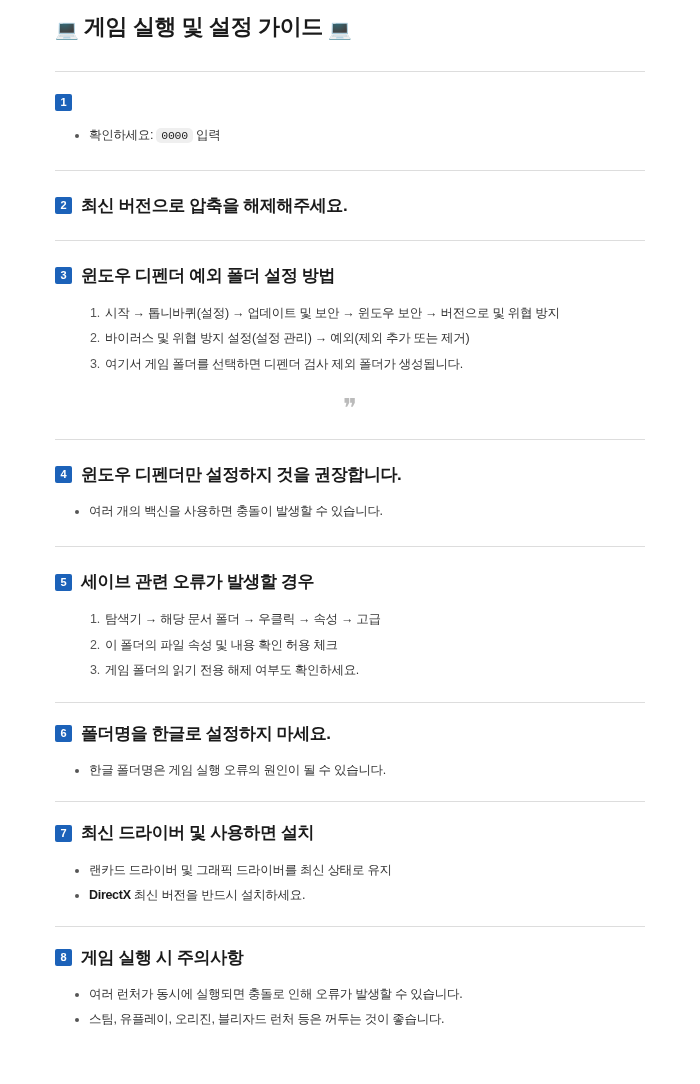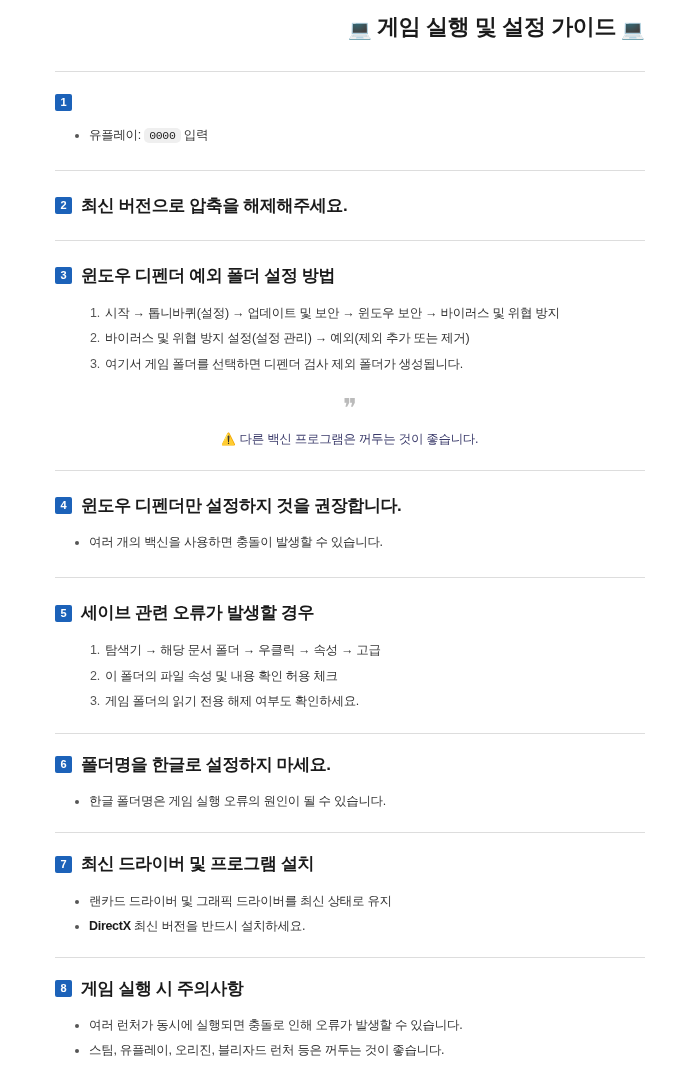--- a/index.html
+++ b/index.html
@@ -20,21 +20,20 @@
     padding: 0 55px 20px 55px;
   }
   .doc-title {
     font-size: 22px;
     font-weight: bold;
     color: #1a1a1a;
     letter-spacing: -0.4px;
     margin: 10px 0 0 0;
     padding: 0 0 4px 0;
     line-height: 1.5;
-    text-align: right;
   }
   .rule {
     border: 0;
     border-top: 1px solid #dddddd;
     margin: 22px 0 22px 0;
     height: 0;
   }
   .rule.tight {
     margin: 18px 0 18px 0;
   }
@@ -146,51 +145,47 @@
     <span class="emoji">💻</span>
   </h1>
 
   <hr class="rule">
 
   <div class="section">
     <div class="section-head">
       <span class="num-badge">1</span>
     </div>
     <ul class="bullets">
-      <li><span>유플레이: </span><code class="kbd">0000</code><span> 입력</span></li>
+      <li><span>확인하세요: </span><code class="kbd">0000</code><span> 입력</span></li>
     </ul>
   </div>
 
   <hr class="rule">
 
   <div class="section">
     <div class="section-head">
       <span class="num-badge">2</span>
       <span class="section-title">최신 버전으로 압축을 해제해주세요.</span>
     </div>
   </div>
 
   <hr class="rule">
 
   <div class="section">
     <div class="section-head">
       <span class="num-badge">3</span>
       <span class="section-title">윈도우 디펜더 예외 폴더 설정 방법</span>
     </div>
     <ol class="steps">
-      <li>시작 → 톱니바퀴(설정) → 업데이트 및 보안 → 윈도우 보안 → 바이러스 및 위협 방지</li>
+      <li>시작 → 톱니바퀴(설정) → 업데이트 및 보안 → 윈도우 보안 → 버전으로 및 위협 방지</li>
       <li>바이러스 및 위협 방지 설정(설정 관리) → 예외(제외 추가 또는 제거)</li>
       <li>여기서 게임 폴더를 선택하면 디펜더 검사 제외 폴더가 생성됩니다.</li>
     </ol>
     <div class="quote-block">
       <span class="quote-mark">❞</span>
-      <span class="quote-text">
-        <span class="warn-icon">⚠️</span>
-        <span>다른 백신 프로그램은 꺼두는 것이 좋습니다.</span>
-      </span>
     </div>
   </div>
 
   <hr class="rule">
 
   <div class="section">
     <div class="section-head">
       <span class="num-badge">4</span>
       <span class="section-title">윈도우 디펜더만 설정하지 것을 권장합니다.</span>
     </div>
@@ -223,21 +218,21 @@
     <ul class="bullets">
       <li>한글 폴더명은 게임 실행 오류의 원인이 될 수 있습니다.</li>
     </ul>
   </div>
 
   <hr class="rule tight">
 
   <div class="section">
     <div class="section-head">
       <span class="num-badge">7</span>
-      <span class="section-title">최신 드라이버 및 프로그램 설치</span>
+      <span class="section-title">최신 드라이버 및 사용하면 설치</span>
     </div>
     <ul class="bullets">
       <li>랜카드 드라이버 및 그래픽 드라이버를 최신 상태로 유지</li>
       <li><span class="bold-inline">DirectX</span><span> 최신 버전을 반드시 설치하세요.</span></li>
     </ul>
   </div>
 
   <hr class="rule tight">
 
   <div class="section">

